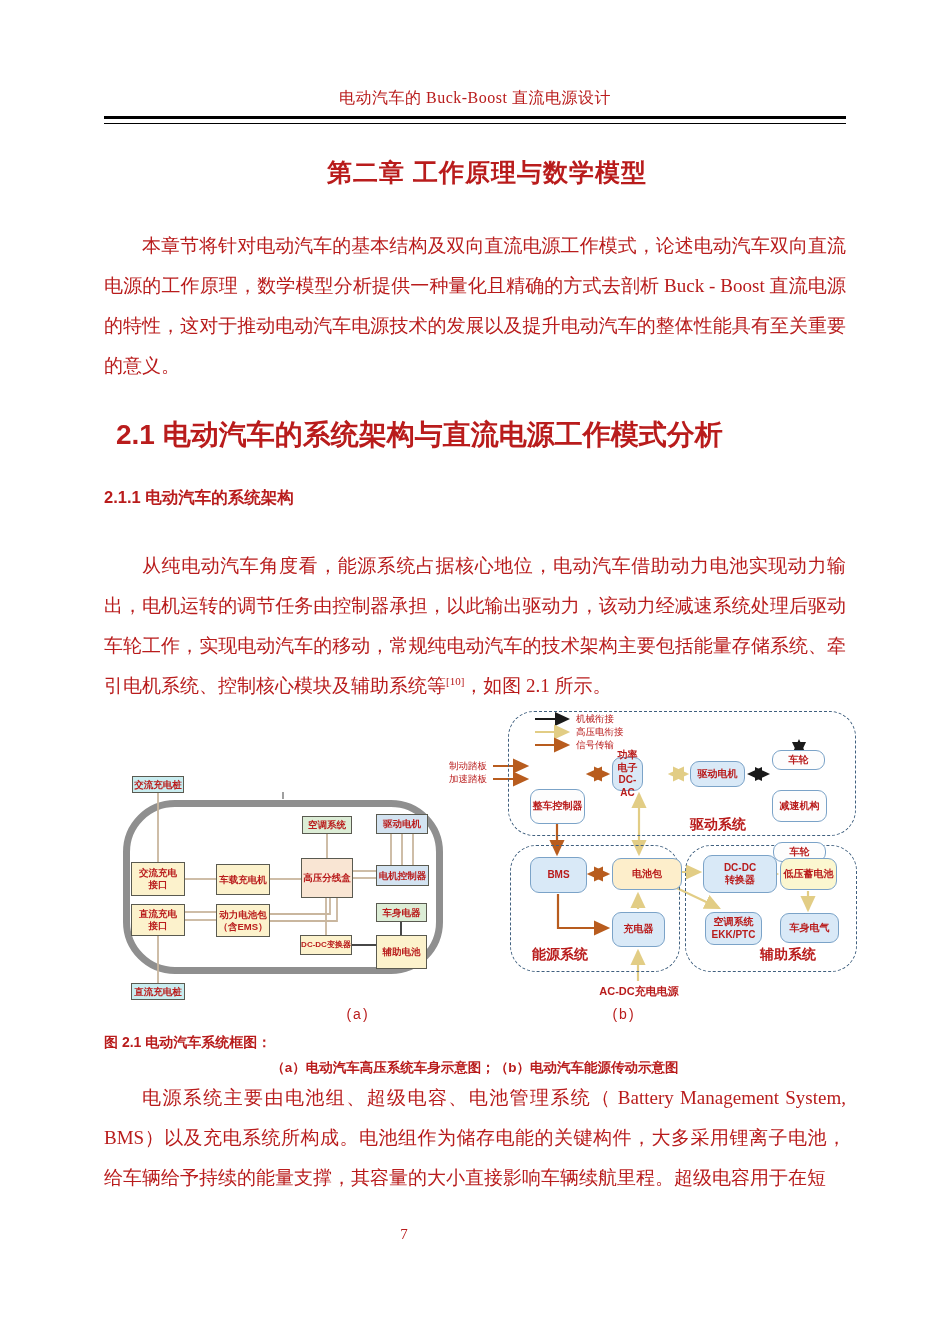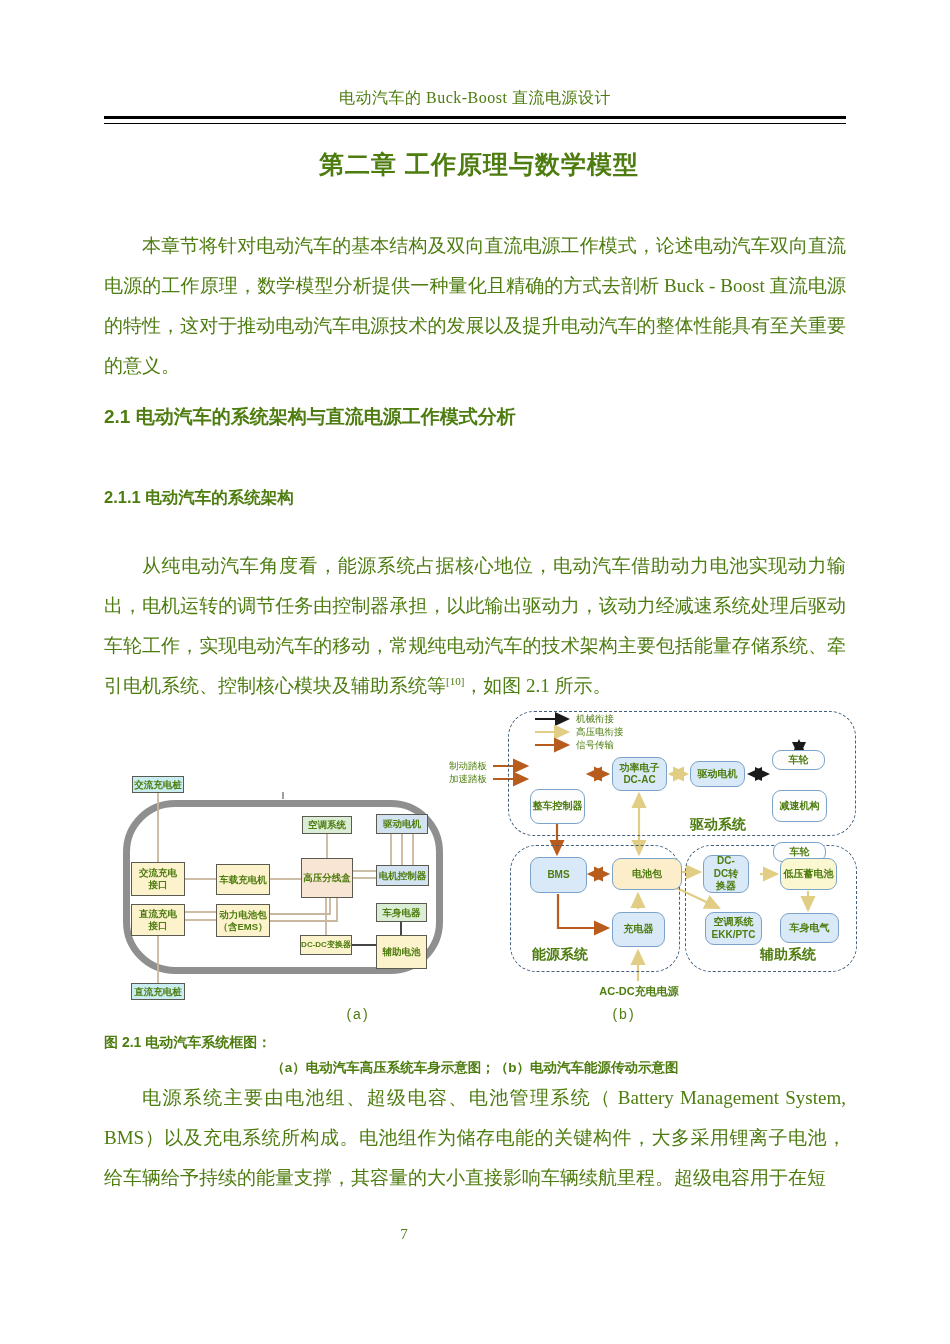--- a/index.html
+++ b/index.html
@@ -1,35 +1,35 @@
 <!DOCTYPE html>
 <html><head>
 <meta charset="utf-8">
 <style>
   html,body{margin:0;padding:0;background:#e8e8e8;}
   .page{position:relative;width:950px;height:1344px;background:#ffffff;margin:0 auto;
-        font-family:"Liberation Serif", serif;color:#4d7c0f;overflow:hidden;}
+        font-family:"Liberation Serif", serif;color:#b91c1c;overflow:hidden;}
 
   .running-header{position:absolute;top:88px;left:104px;width:742px;text-align:center;
         font-size:16px;letter-spacing:.5px;}
   .header-rule{position:absolute;top:116px;left:104px;width:742px;height:4px;
         border-top:3px solid #000;border-bottom:1.5px solid #000;}
 
-  .chapter-title{position:absolute;top:144px;left:104px;width:742px;margin:4px;text-align:center;
+  .chapter-title{position:absolute;top:144px;left:104px;width:742px;margin:12px;text-align:center;
         font-family:"Liberation Sans", sans-serif;font-size:25px;font-weight:bold;letter-spacing:1px;}
 
   .body-para{position:absolute;left:104px;width:742px;margin:0;font-size:19px;line-height:40px;
         text-align:justify;text-indent:2em;}
   .p1{top:226px;}
   .p2{top:546px;}
   .p3{top:1078px;}
   .p2 sup{font-size:11px;line-height:0;}
 
-  .h21{position:absolute;top:404px;left:104px;margin:0;
-        font-family:"Liberation Sans", sans-serif;font-size:19px;font-weight:bold;}
+  .h21{position:absolute;top:404px;left:104px;margin:12px;
+        font-family:"Liberation Sans", sans-serif;font-size:28px;font-weight:bold;}
   .h211{position:absolute;top:487px;left:104px;margin:0;
         font-family:"Liberation Sans", sans-serif;font-size:16.5px;font-weight:bold;}
 
   
   .figure{position:absolute;top:700px;left:104px;width:742px;height:332px;}
   .figure svg{position:absolute;left:0;top:0;}
 
   .car-outline{position:absolute;left:19px;top:100px;width:320px;height:174px;
         border:7px solid #8f8f8f;border-radius:52px;box-sizing:border-box;background:transparent;}
 
@@ -191,34 +191,34 @@
     <div class="bgroup-label" style="left:656px;top:246px">辅助系统</div>
 
     <div class="small-label" style="left:472px;top:13px">机械衔接</div>
     <div class="small-label" style="left:472px;top:26px">高压电衔接</div>
     <div class="small-label" style="left:472px;top:39px">信号传输</div>
 
     <div class="small-label" style="left:345px;top:60px">制动踏板</div>
     <div class="small-label" style="left:345px;top:73px">加速踏板</div>
 
     <div class="bbox bwhite" style="left:426px;top:57px;width:55px;height:35px">整车控制器</div>
-    <div class="bbox" style="left:508px;top:57px;width:55px;height:34px">
+    <div class="bbox" style="left:508px;top:57px;width:31px;height:34px">
       <span>功率电子</span>
       <span>DC-AC</span>
     </div>
     <div class="bbox" style="left:586px;top:61px;width:55px;height:26px">驱动电机</div>
     <div class="bbox bwhite" style="left:668px;top:58px;width:55px;height:32px">减速机构</div>
     <div class="bbox bwhite" style="left:668px;top:18px;width:53px;height:20px">车轮</div>
     <div class="bbox bwhite" style="left:669px;top:110px;width:53px;height:20px">车轮</div>
 
     <div class="bbox" style="left:426px;top:157px;width:57px;height:36px">BMS</div>
     <div class="bbox bcream" style="left:508px;top:158px;width:70px;height:32px">电池包</div>
     <div class="bbox" style="left:508px;top:212px;width:53px;height:35px">充电器</div>
 
-    <div class="bbox" style="left:599px;top:155px;width:46px;height:38px;padding:0 6px">DC-DC转换器</div>
+    <div class="bbox" style="left:599px;top:155px;width:74px;height:38px;padding:0 16px">DC-DC转换器</div>
     <div class="bbox blyel" style="left:676px;top:158px;width:57px;height:32px">低压蓄电池</div>
     <div class="bbox" style="left:601px;top:212px;width:57px;height:33px">
       <span>空调系统</span>
       <span>EKK/PTC</span>
     </div>
     <div class="bbox" style="left:676px;top:213px;width:59px;height:30px">车身电气</div>
 
     <div class="src-label" style="left:480px;top:284px;width:110px">AC-DC充电电源</div>
     <div class="panel-label" style="left:490px;top:306px;width:60px">(b)</div>
 

